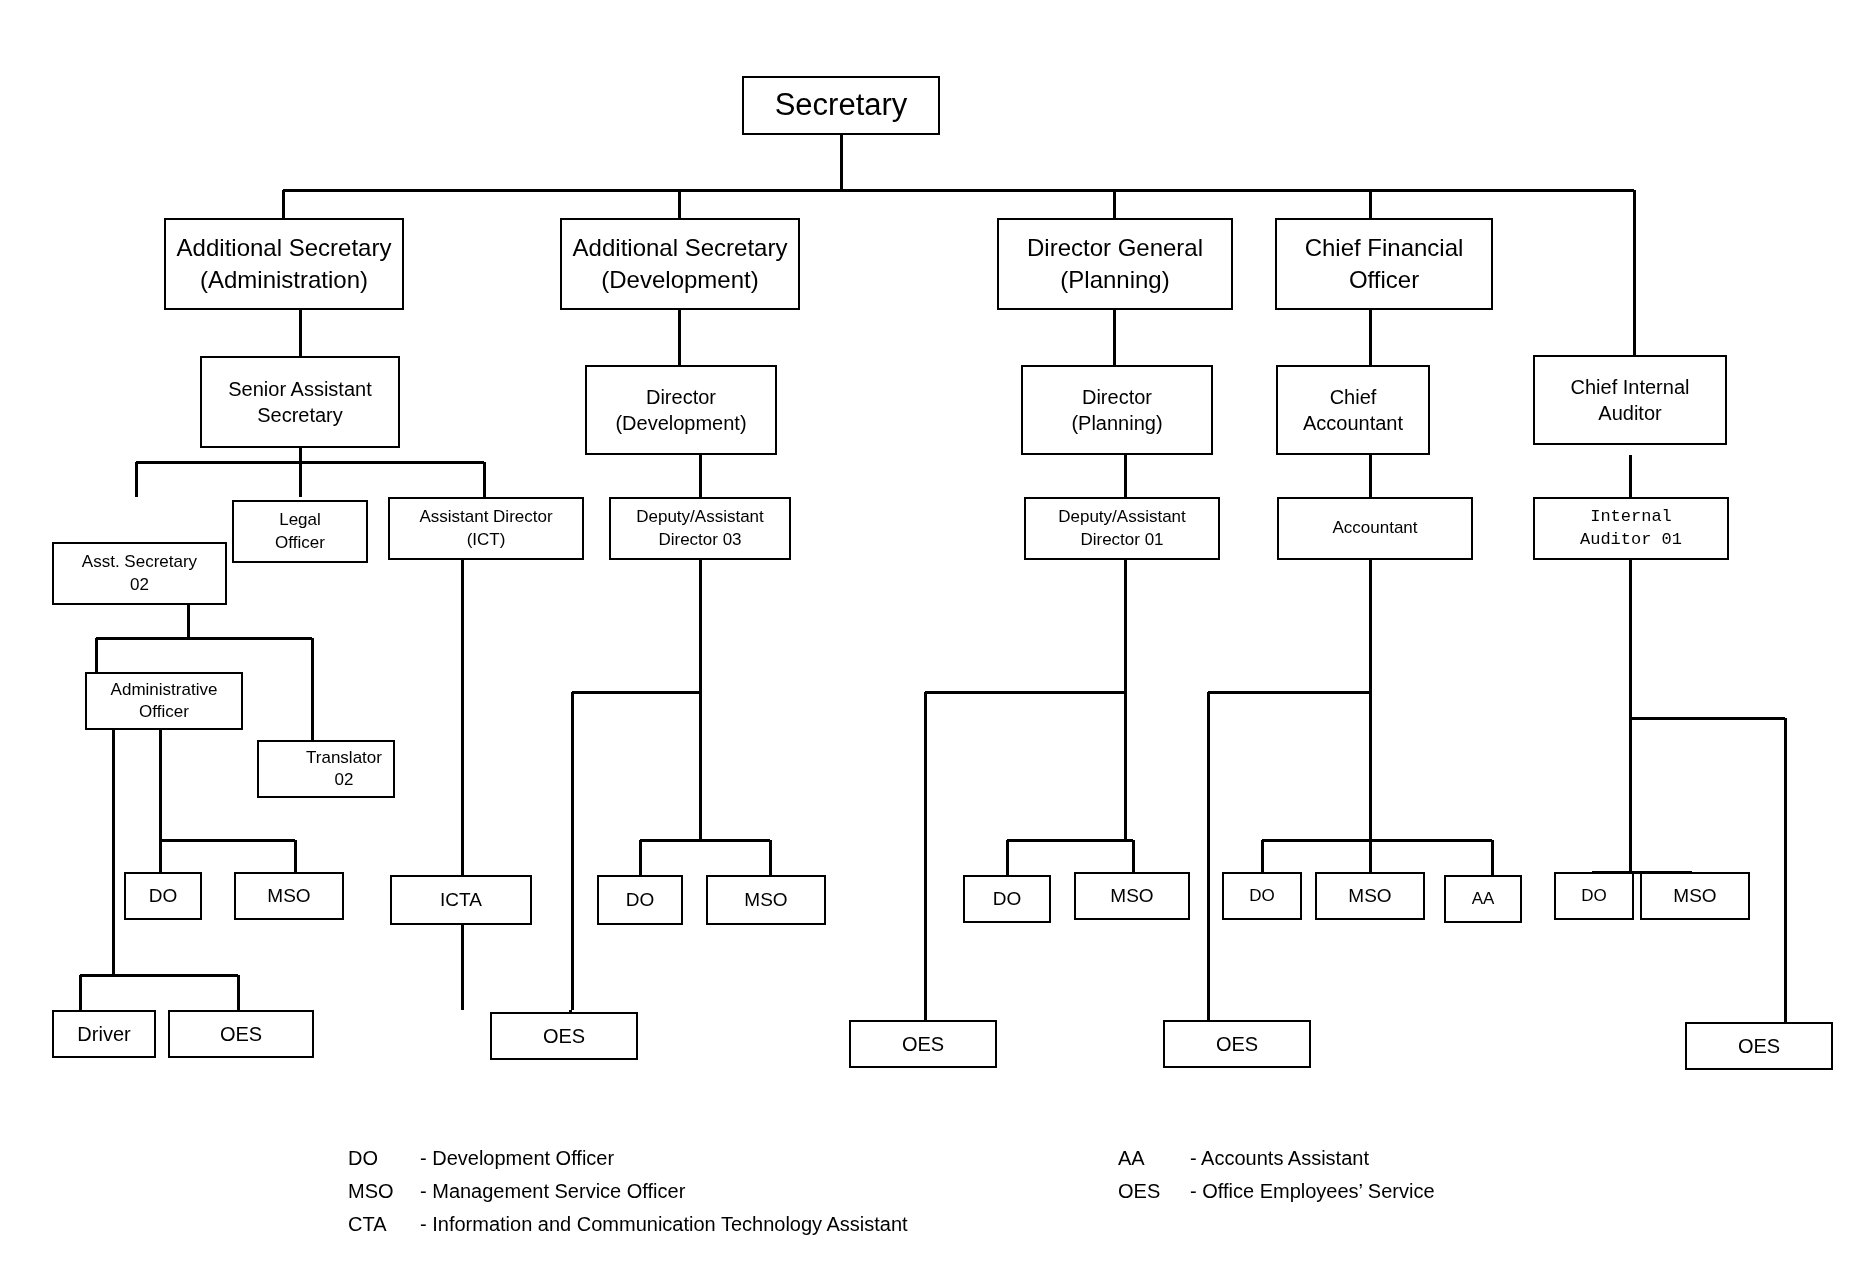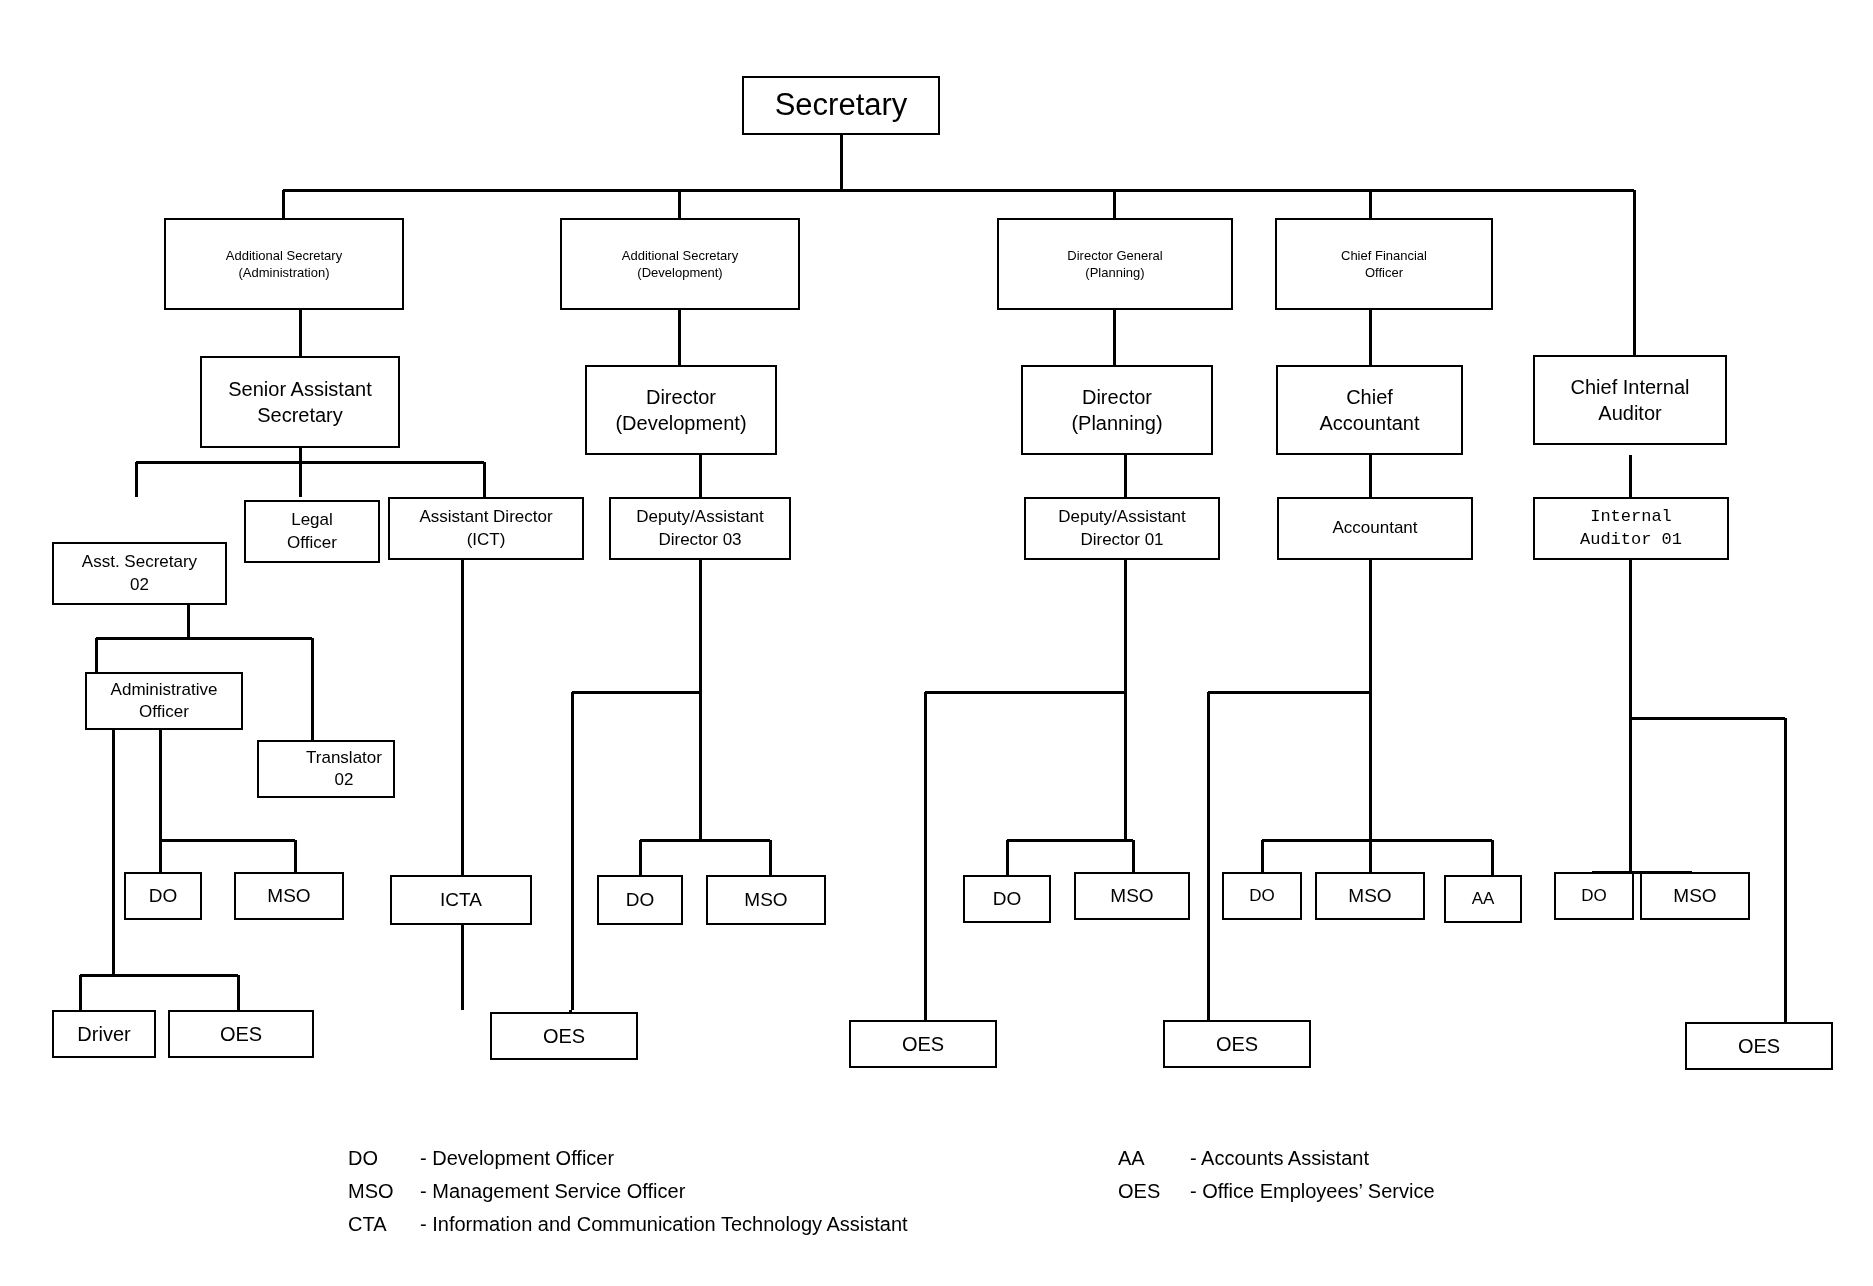--- a/index.html
+++ b/index.html
@@ -34,21 +34,21 @@
     background: #ffffff;
     display: flex;
     align-items: center;
     justify-content: center;
     text-align: center;
     line-height: 1.32;
     white-space: pre-line;
     z-index: 3;
   }
   .n-root   { font-size: 31px; }
-  .n-l2     { font-size: 13px; }
+  .n-l2     { font-size: 24px; }
   .n-l3     { font-size: 20px; }
   .n-l4     { font-size: 17px; }
   .n-l5     { font-size: 17px; }
   .n-leaf   { font-size: 19px; }
   .n-leafsm { font-size: 17px; }
   .n-oes    { font-size: 20px; }
 
   .legend {
     position: absolute;
     z-index: 3;
@@ -175,28 +175,28 @@
 (Planning)</div>
   <div class="node n-l2" style="left:1275px; top:218px; width:218px; height:92px;">Chief Financial
 Officer</div>
 
   <div class="node n-l3" style="left:200px; top:356px; width:200px; height:92px;">Senior Assistant
 Secretary</div>
   <div class="node n-l3" style="left:585px; top:365px; width:192px; height:90px;">Director
 (Development)</div>
   <div class="node n-l3" style="left:1021px; top:365px; width:192px; height:90px;">Director
 (Planning)</div>
-  <div class="node n-l3" style="left:1276px; top:365px; width:187px; height:90px;">Chief
+  <div class="node n-l3" style="left:1276px; top:365px; width:154px; height:90px;">Chief
 Accountant</div>
   <div class="node n-l3" style="left:1533px; top:355px; width:194px; height:90px;">Chief Internal
 Auditor</div>
 
   <div class="node n-l4" style="left:52px; top:497px; width:175px; height:63px;margin-top:45px;">Asst. Secretary
 02</div>
-  <div class="node n-l4" style="left:244px; top:500px; width:136px; height:63px;">Legal
+  <div class="node n-l4" style="left:232px; top:500px; width:136px; height:63px;">Legal
 Officer</div>
   <div class="node n-l4" style="left:388px; top:497px; width:196px; height:63px;">Assistant Director
 (ICT)</div>
   <div class="node n-l4" style="left:609px; top:497px; width:182px; height:63px;">Deputy/Assistant
 Director 03</div>
   <div class="node n-l4" style="left:1024px; top:497px; width:196px; height:63px;">Deputy/Assistant
 Director 01</div>
   <div class="node n-l4" style="left:1277px; top:497px; width:196px; height:63px;">Accountant</div>
   <div class="node n-l4" style="left:1533px; top:497px; width:196px; height:63px;font-family:Liberation Mono, monospace;">Internal
 Auditor 01</div>

